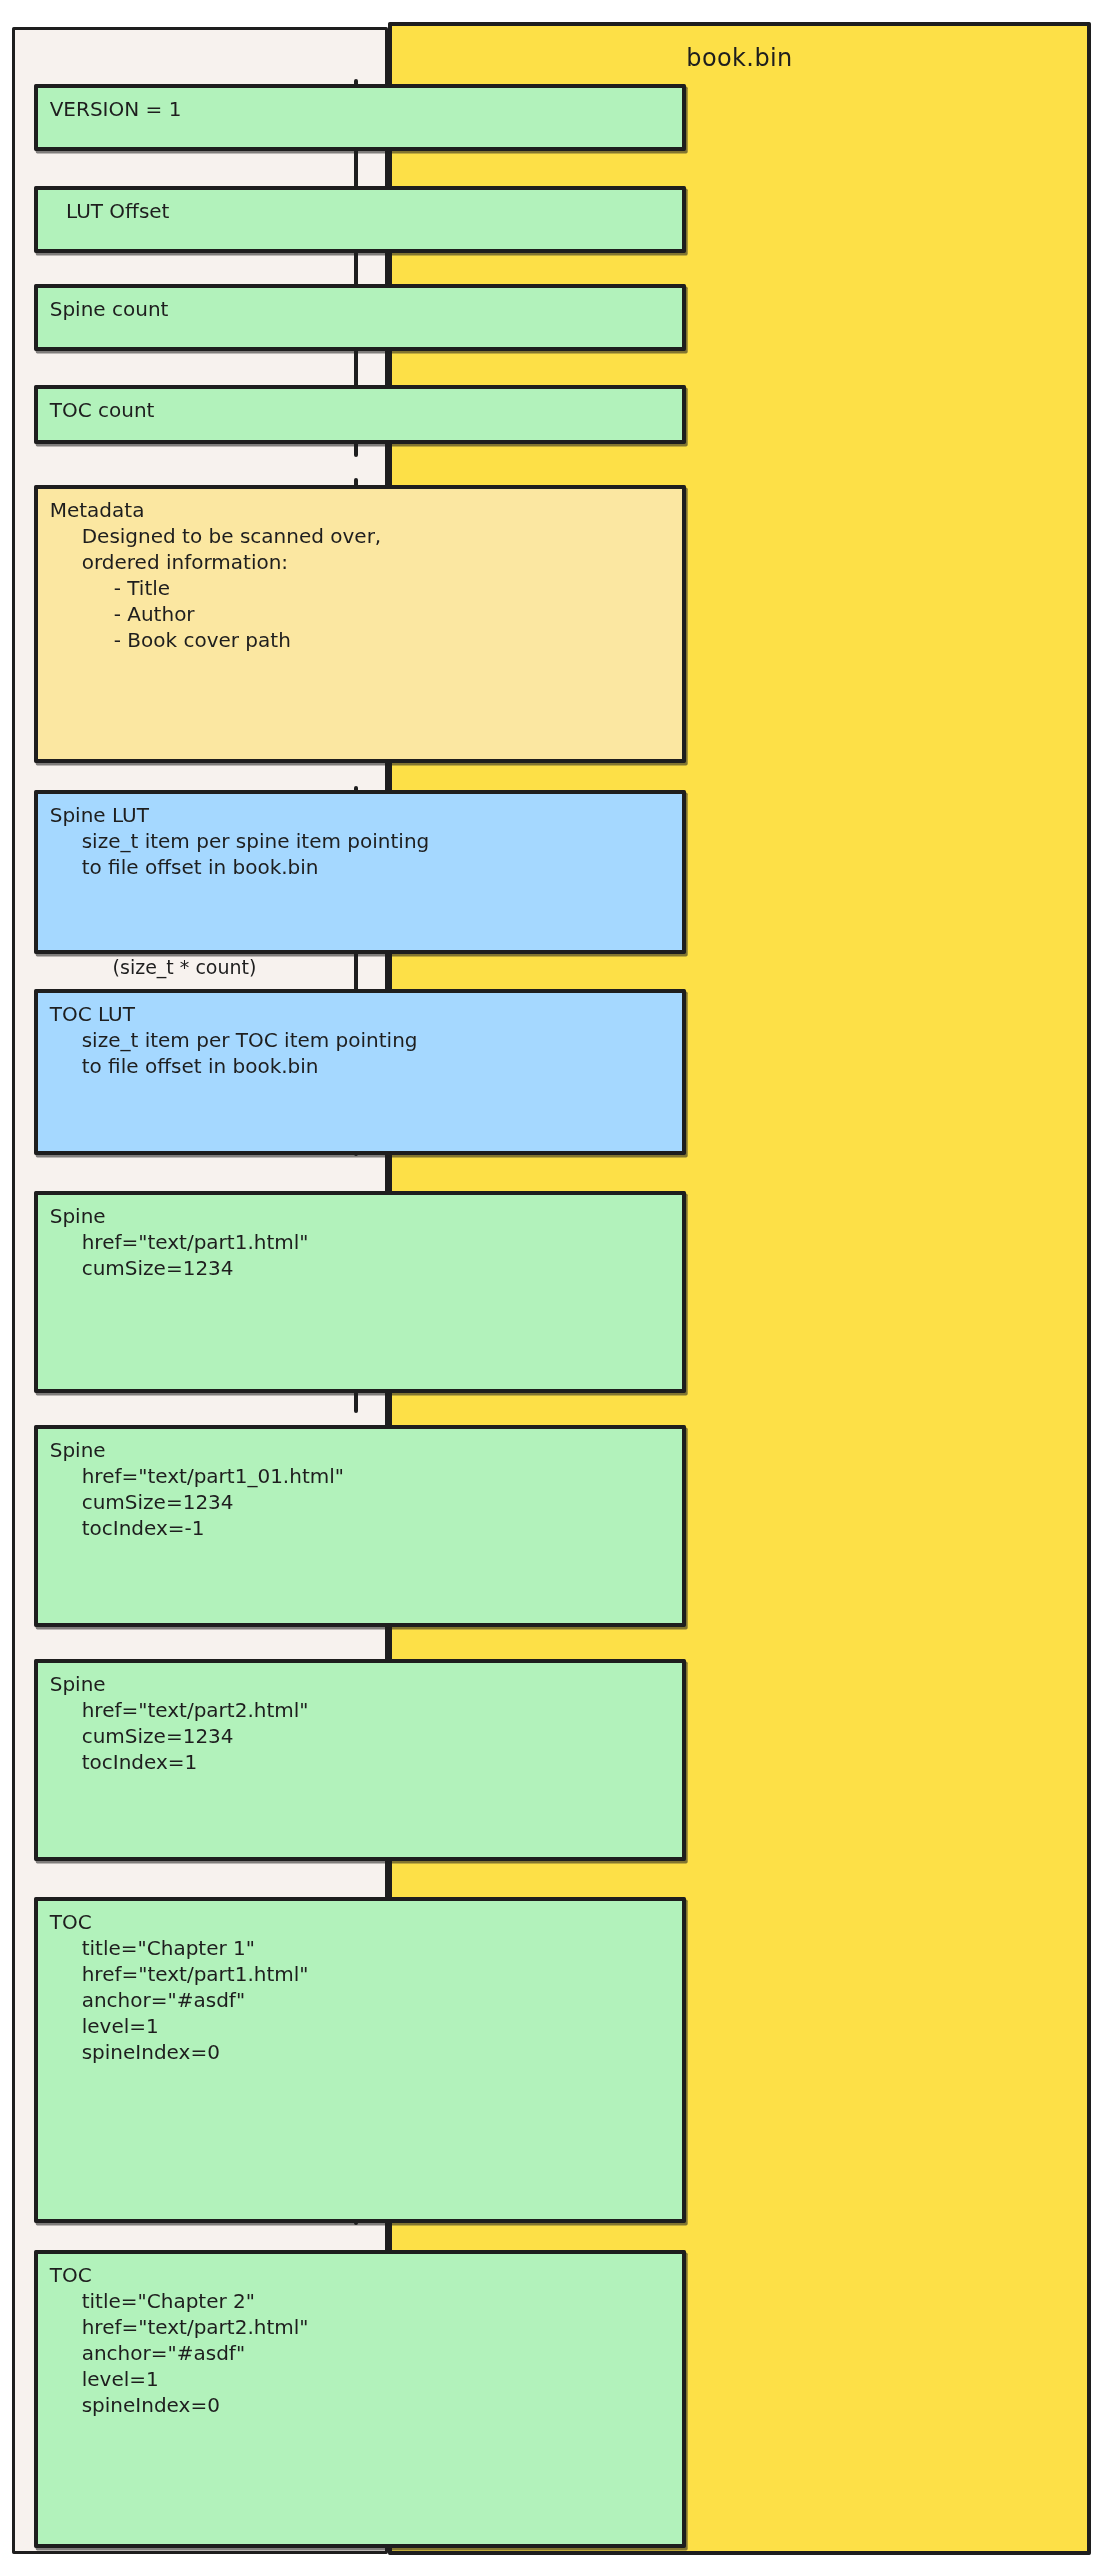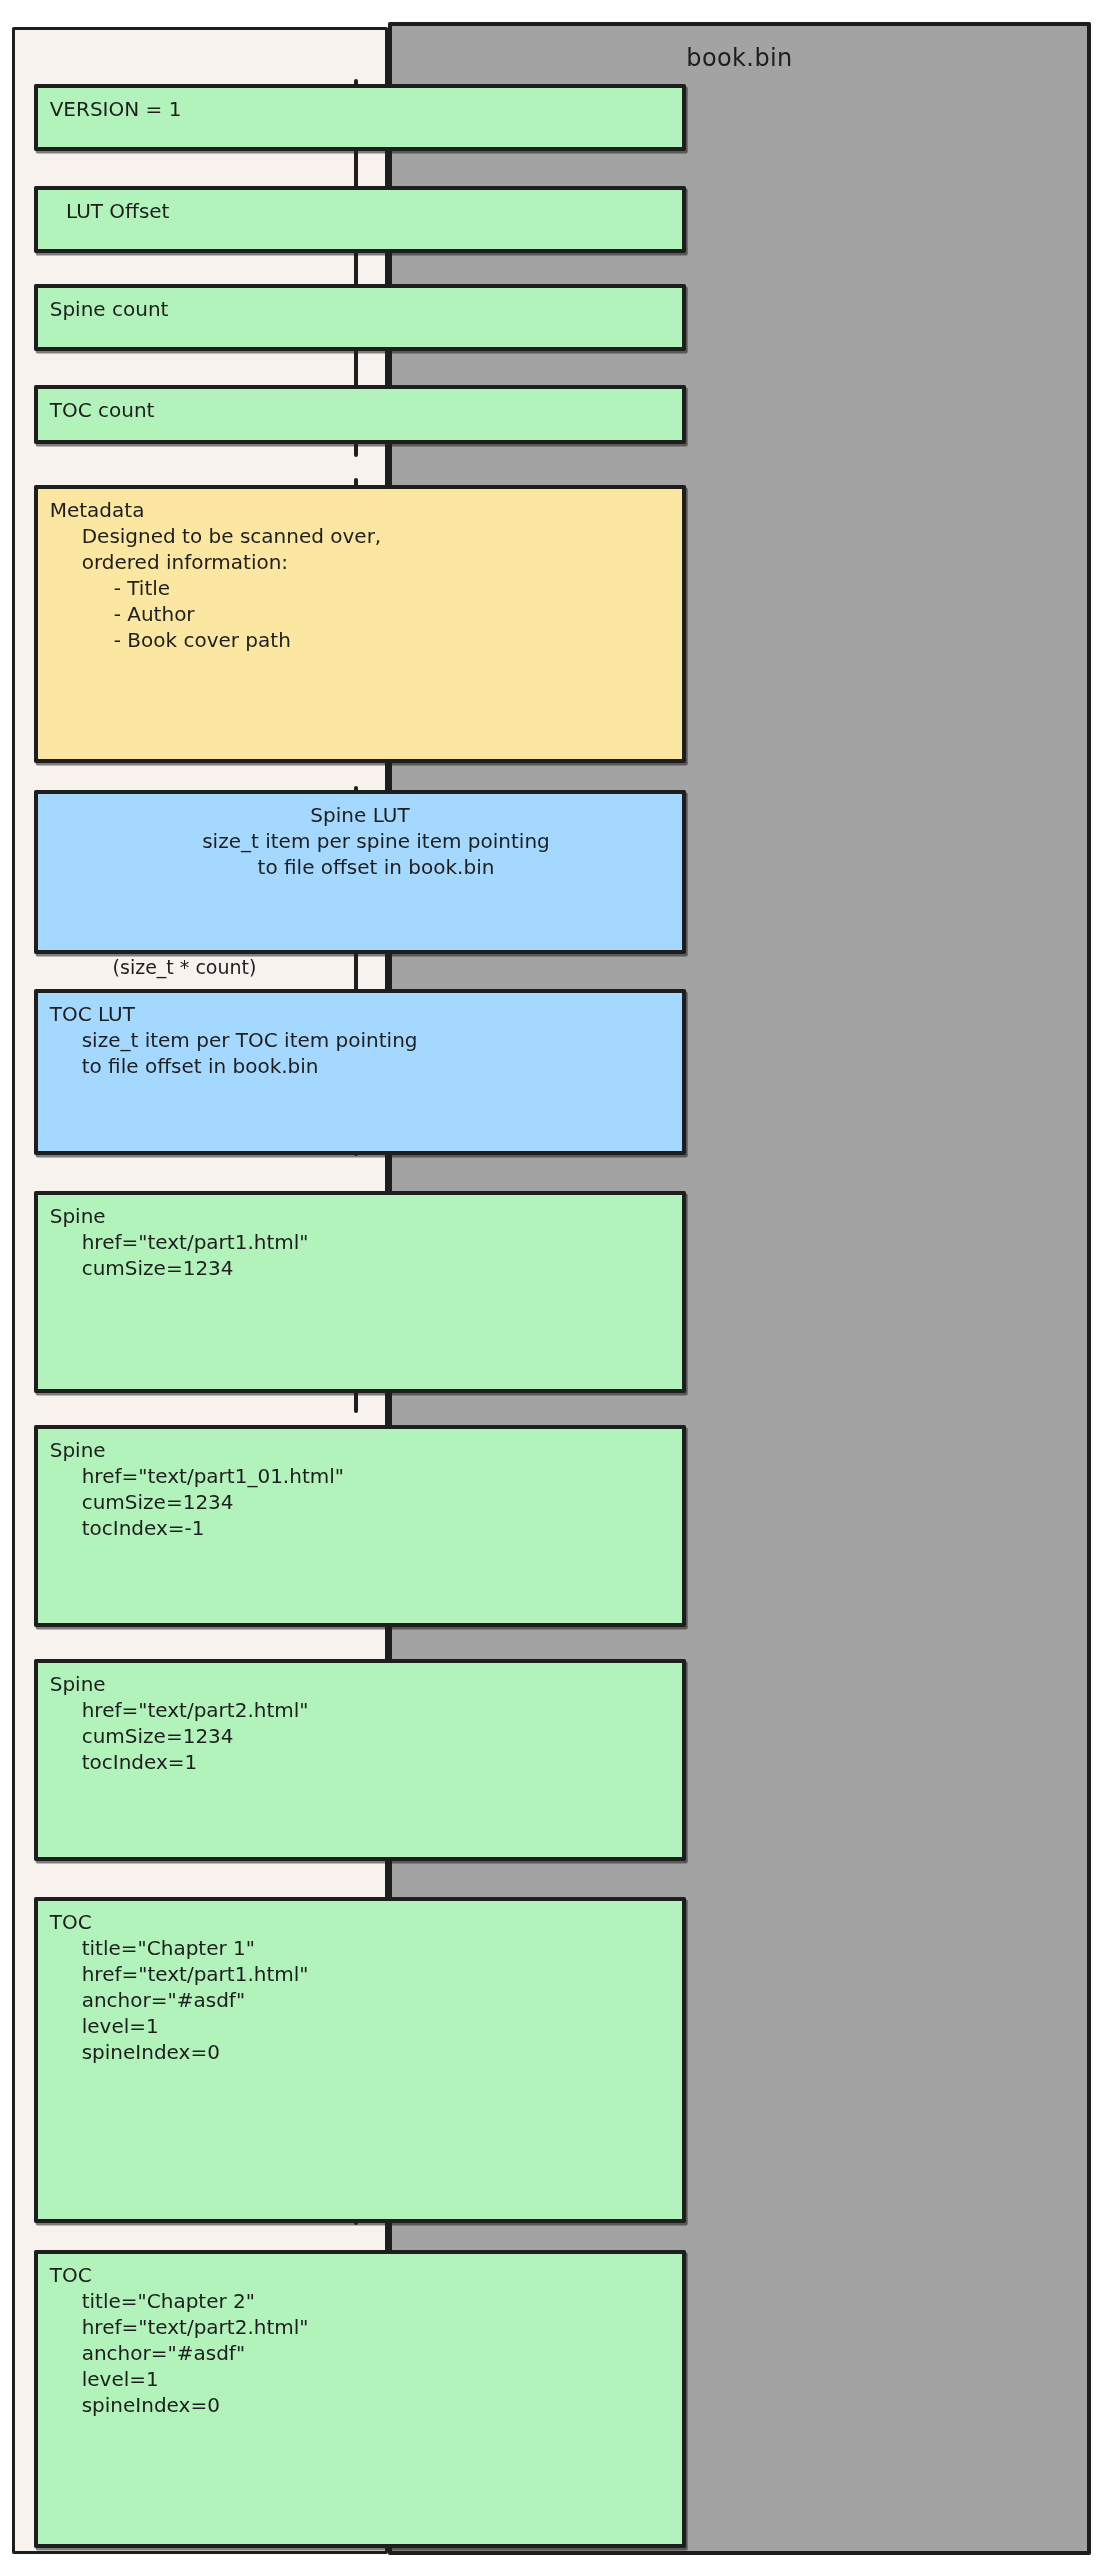--- a/index.html
+++ b/index.html
@@ -35,21 +35,21 @@
     border-radius: 1.7px;
   }
 
   
   .file-container {
     position: absolute;
     left: 388px;
     top: 22px;
     width: 703px;
     height: 2533px;
-    background: #a3a3a3;
+    background: #fde047;
     border: 4.2px solid #1e1e1e;
     box-sizing: border-box;
     border-radius: 1.7px;
   }
 
   .file-title {
     position: absolute;
     left: 0;
     top: 18.4px;
     width: 100%;
@@ -131,21 +131,21 @@
 
   <div class="file-container">
     <div class="file-title">book.bin</div>
   </div>
 
   <div class="box green" style="top:84px;  height:67px;"><span class="ln">VERSION = 1</span></div>
   <div class="box green" style="top:186px;  height:67px;padding-left:28px;"><span class="ln">LUT Offset</span></div>
   <div class="box green" style="top:284px; height:67px;"><span class="ln">Spine count</span></div>
   <div class="box green" style="top:385px;  height:59px;"><span class="ln">TOC count</span></div>
   <div class="box yellow" style="top:485px;  height:278px;"><span class="ln">Metadata</span><span class="ln ind1">Designed to be scanned over,</span><span class="ln ind1">ordered information:</span><span class="ln ind2">- Title</span><span class="ln ind2">- Author</span><span class="ln ind2">- Book cover path</span></div>
-  <div class="box blue" style="top:790px;  height:164px;text-align:center;"><span class="ln">Spine LUT</span><span class="ln ind1">size_t item per spine item pointing</span><span class="ln ind1">to file offset in book.bin</span></div>
+  <div class="box blue" style="top:790px;  height:164px;"><span class="ln">Spine LUT</span><span class="ln ind1">size_t item per spine item pointing</span><span class="ln ind1">to file offset in book.bin</span></div>
   <div class="box blue" style="top:989px; height:166px;"><span class="ln">TOC LUT</span><span class="ln ind1">size_t item per TOC item pointing</span><span class="ln ind1">to file offset in book.bin</span></div>
   <div class="box green" style="top:1191px; height:202px;"><span class="ln">Spine</span><span class="ln ind1">href="text/part1.html"</span><span class="ln ind1">cumSize=1234</span></div>
   <div class="box green" style="top:1425px; height:202px;"><span class="ln">Spine</span><span class="ln ind1">href="text/part1_01.html"</span><span class="ln ind1">cumSize=1234</span><span class="ln ind1">tocIndex=-1</span></div>
   <div class="box green" style="top:1659px; height:202px;"><span class="ln">Spine</span><span class="ln ind1">href="text/part2.html"</span><span class="ln ind1">cumSize=1234</span><span class="ln ind1">tocIndex=1</span></div>
   <div class="box green" style="top:1897px; height:326px;"><span class="ln">TOC</span><span class="ln ind1">title="Chapter 1"</span><span class="ln ind1">href="text/part1.html"</span><span class="ln ind1">anchor="#asdf"</span><span class="ln ind1">level=1</span><span class="ln ind1">spineIndex=0</span></div>
   <div class="box green" style="top:2250px; height:298px;"><span class="ln">TOC</span><span class="ln ind1">title="Chapter 2"</span><span class="ln ind1">href="text/part2.html"</span><span class="ln ind1">anchor="#asdf"</span><span class="ln ind1">level=1</span><span class="ln ind1">spineIndex=0</span></div>
 
 </div>
 
 

